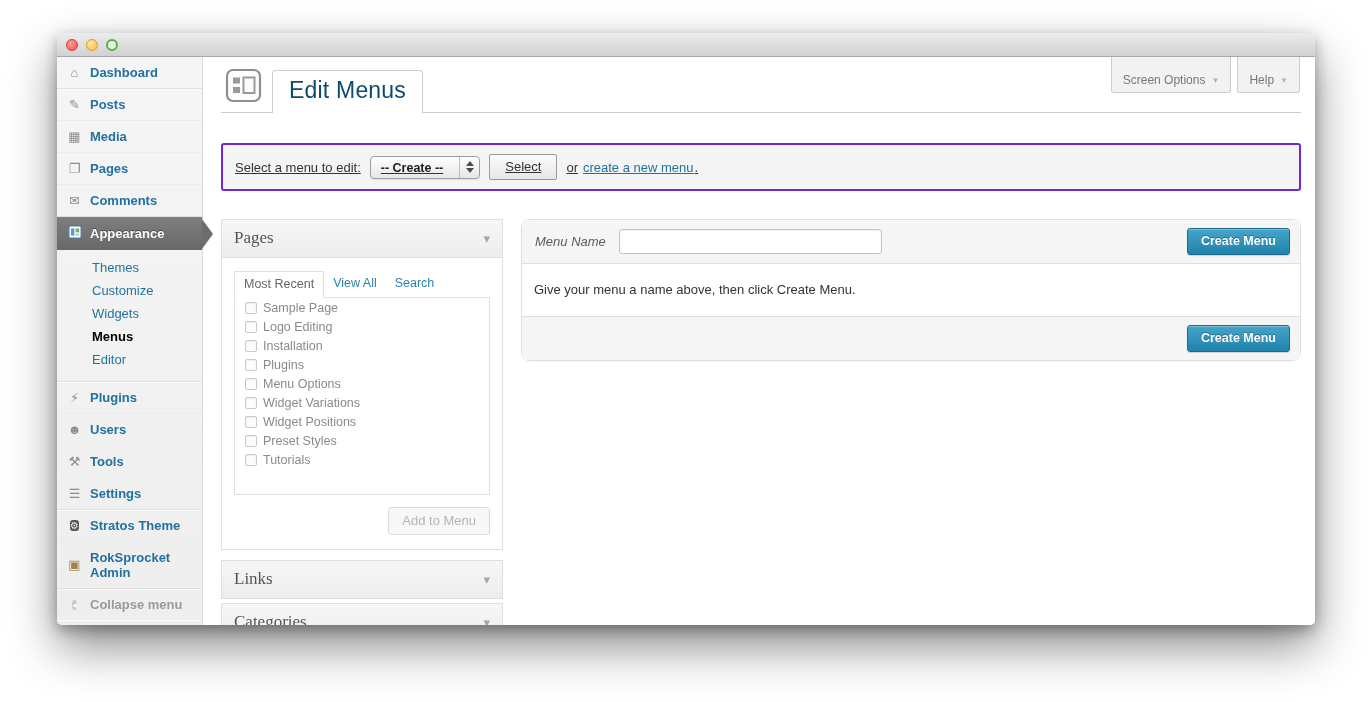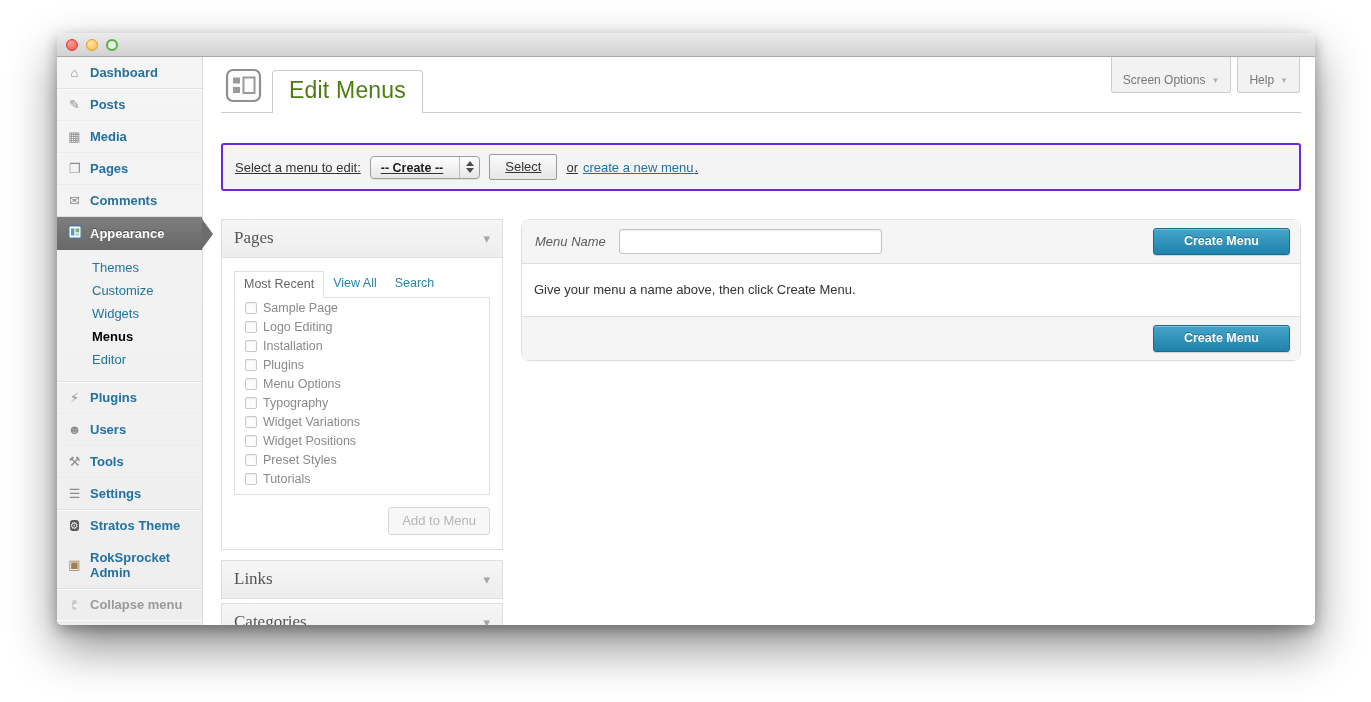--- a/index.html
+++ b/index.html
@@ -53,21 +53,21 @@
   .top-tabs { position:absolute; top:0; right:16px; display:flex; gap:6px; z-index:6; }
   .top-tab { background:#f2f2f2; border:1px solid #cccccc; border-top:none;
              border-radius:0 0 3px 3px; padding:16px 11px 5px; font-size:12px; color:#777;
              display:flex; align-items:center; gap:6px; cursor:pointer; }
   .top-tab .dd-arrow { font-size:8px; color:#b2b2b2; }
 
   .page-header { display:flex; align-items:flex-end; border-bottom:1px solid #cccccc; height:46px; }
   .icon32 { margin:0 0 5px 4px; flex:none; }
   .nav-tab { background:#fff; border:1px solid #cccccc; border-bottom:none;
              border-radius:4px 4px 0 0; padding:6px 16px 9px; margin-left:10px;
-             font-size:23px; color:#4d7c0f; letter-spacing:.2px; position:relative; margin-bottom:-1px; }
+             font-size:23px; color:#0c4a6e; letter-spacing:.2px; position:relative; margin-bottom:-1px; }
 
   .select-bar { margin-top:30px; width:1080px; background:#f4f4f4; border:2px solid #6d28d9;
                 border-radius:3px; padding:9px 12px; display:flex; align-items:center;
                 gap:9px; font-size:13px; color:#333;text-decoration:underline; }
   .mac-select { display:flex; align-items:stretch; height:23px; border:1px solid #9e9e9e;
                 border-radius:4px; background:linear-gradient(#fefefe,#e7e7e7);
                 box-shadow:0 1px 1px rgba(0,0,0,.08); overflow:hidden; cursor:pointer; }
   .mac-select .value { padding:4px 16px 0 10px; font-weight:bold; font-size:12.5px; color:#1d1d1d; }
   .mac-select .divider { width:1px; background:#bdbdbd; }
   .mac-select .arrows { width:19px; display:flex; flex-direction:column; align-items:center;
@@ -107,21 +107,21 @@
   .postbox { border:1px solid #dfdfdf; border-radius:9px; background:#fff;
              box-shadow:0 1px 1px rgba(0,0,0,.04); }
   .postbox-top { background:#f5f5f5; border-bottom:1px solid #dfdfdf; border-radius:3px 3px 0 0;
                  padding:8px 10px; display:flex; align-items:center; gap:13px; }
   .menu-name-label { font-style:italic; font-size:13px; color:#5c5c5c; padding-left:3px; }
   .menu-name-input { width:263px; height:25px; border:1px solid #c4c4c4; border-radius:3px;
                      box-shadow:inset 0 1px 2px rgba(0,0,0,.07); padding:0 7px; font-size:13px;
                      font-family:"Liberation Sans","DejaVu Sans",sans-serif; }
   .spacer { flex:1; }
   .btn-primary { background:linear-gradient(#45a4c8,#2083ad); border:1px solid #1c6b8d;
-                 color:#fff; font-weight:bold; font-size:12.5px; padding:5px 30px 6px;
+                 color:#fff; font-weight:bold; font-size:12.5px; padding:5px 13px 6px;
                  border-radius:3px; cursor:pointer;
                  text-shadow:0 -1px 0 rgba(0,0,0,.3);
                  box-shadow:inset 0 1px 0 rgba(255,255,255,.3), 0 1px 1px rgba(0,0,0,.15); }
   .postbox-body { padding:18px 12px 19px; font-size:13px; color:#333; }
   .postbox-footer { background:#f5f5f5; border-top:1px solid #dfdfdf; border-radius:0 0 3px 3px;
                     padding:8px 10px; display:flex; justify-content:flex-end; }
 </style>
 </head>
 <body>
 
@@ -295,24 +295,20 @@
               <div class="check-item">
                 <span class="checkbox"></span>
                 <span>Plugins</span>
               </div>
               <div class="check-item">
                 <span class="checkbox"></span>
                 <span>Menu Options</span>
               </div>
               <div class="check-item">
                 <span class="checkbox"></span>
-                <span>Typography</span>
-              </div>
-              <div class="check-item">
-                <span class="checkbox"></span>
                 <span>Widget Variations</span>
               </div>
               <div class="check-item">
                 <span class="checkbox"></span>
                 <span>Widget Positions</span>
               </div>
               <div class="check-item">
                 <span class="checkbox"></span>
                 <span>Preset Styles</span>
               </div>

